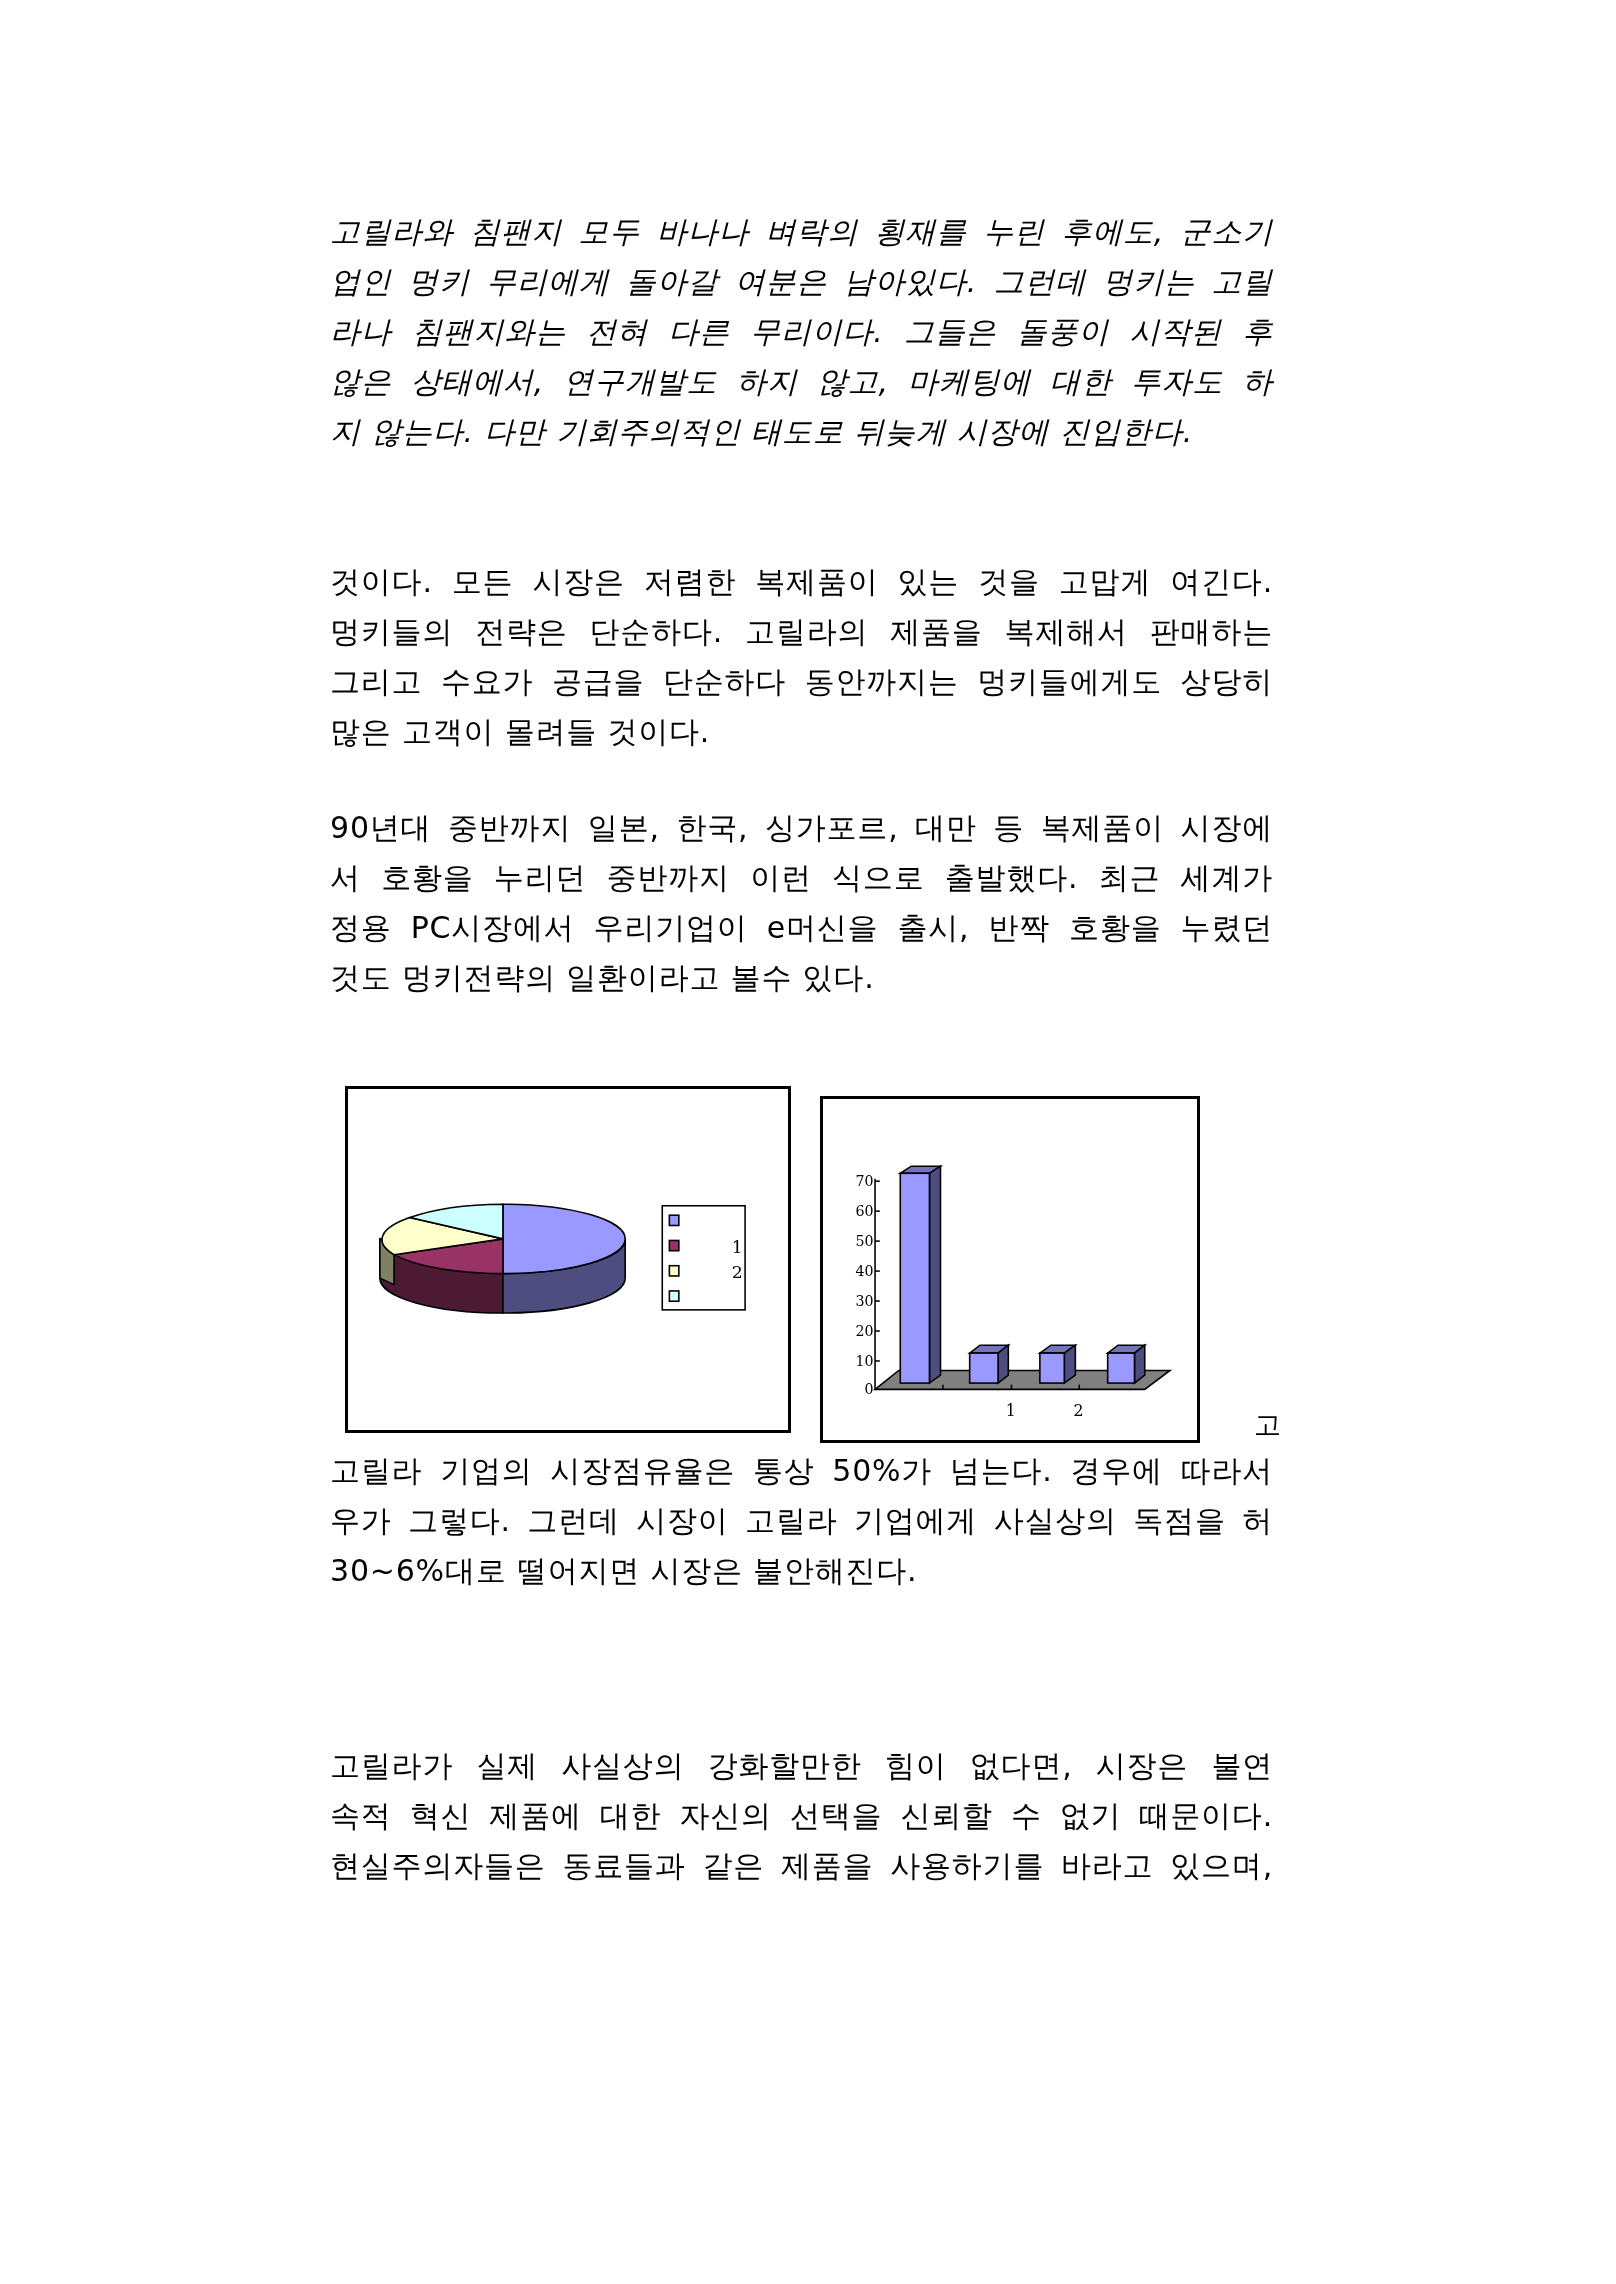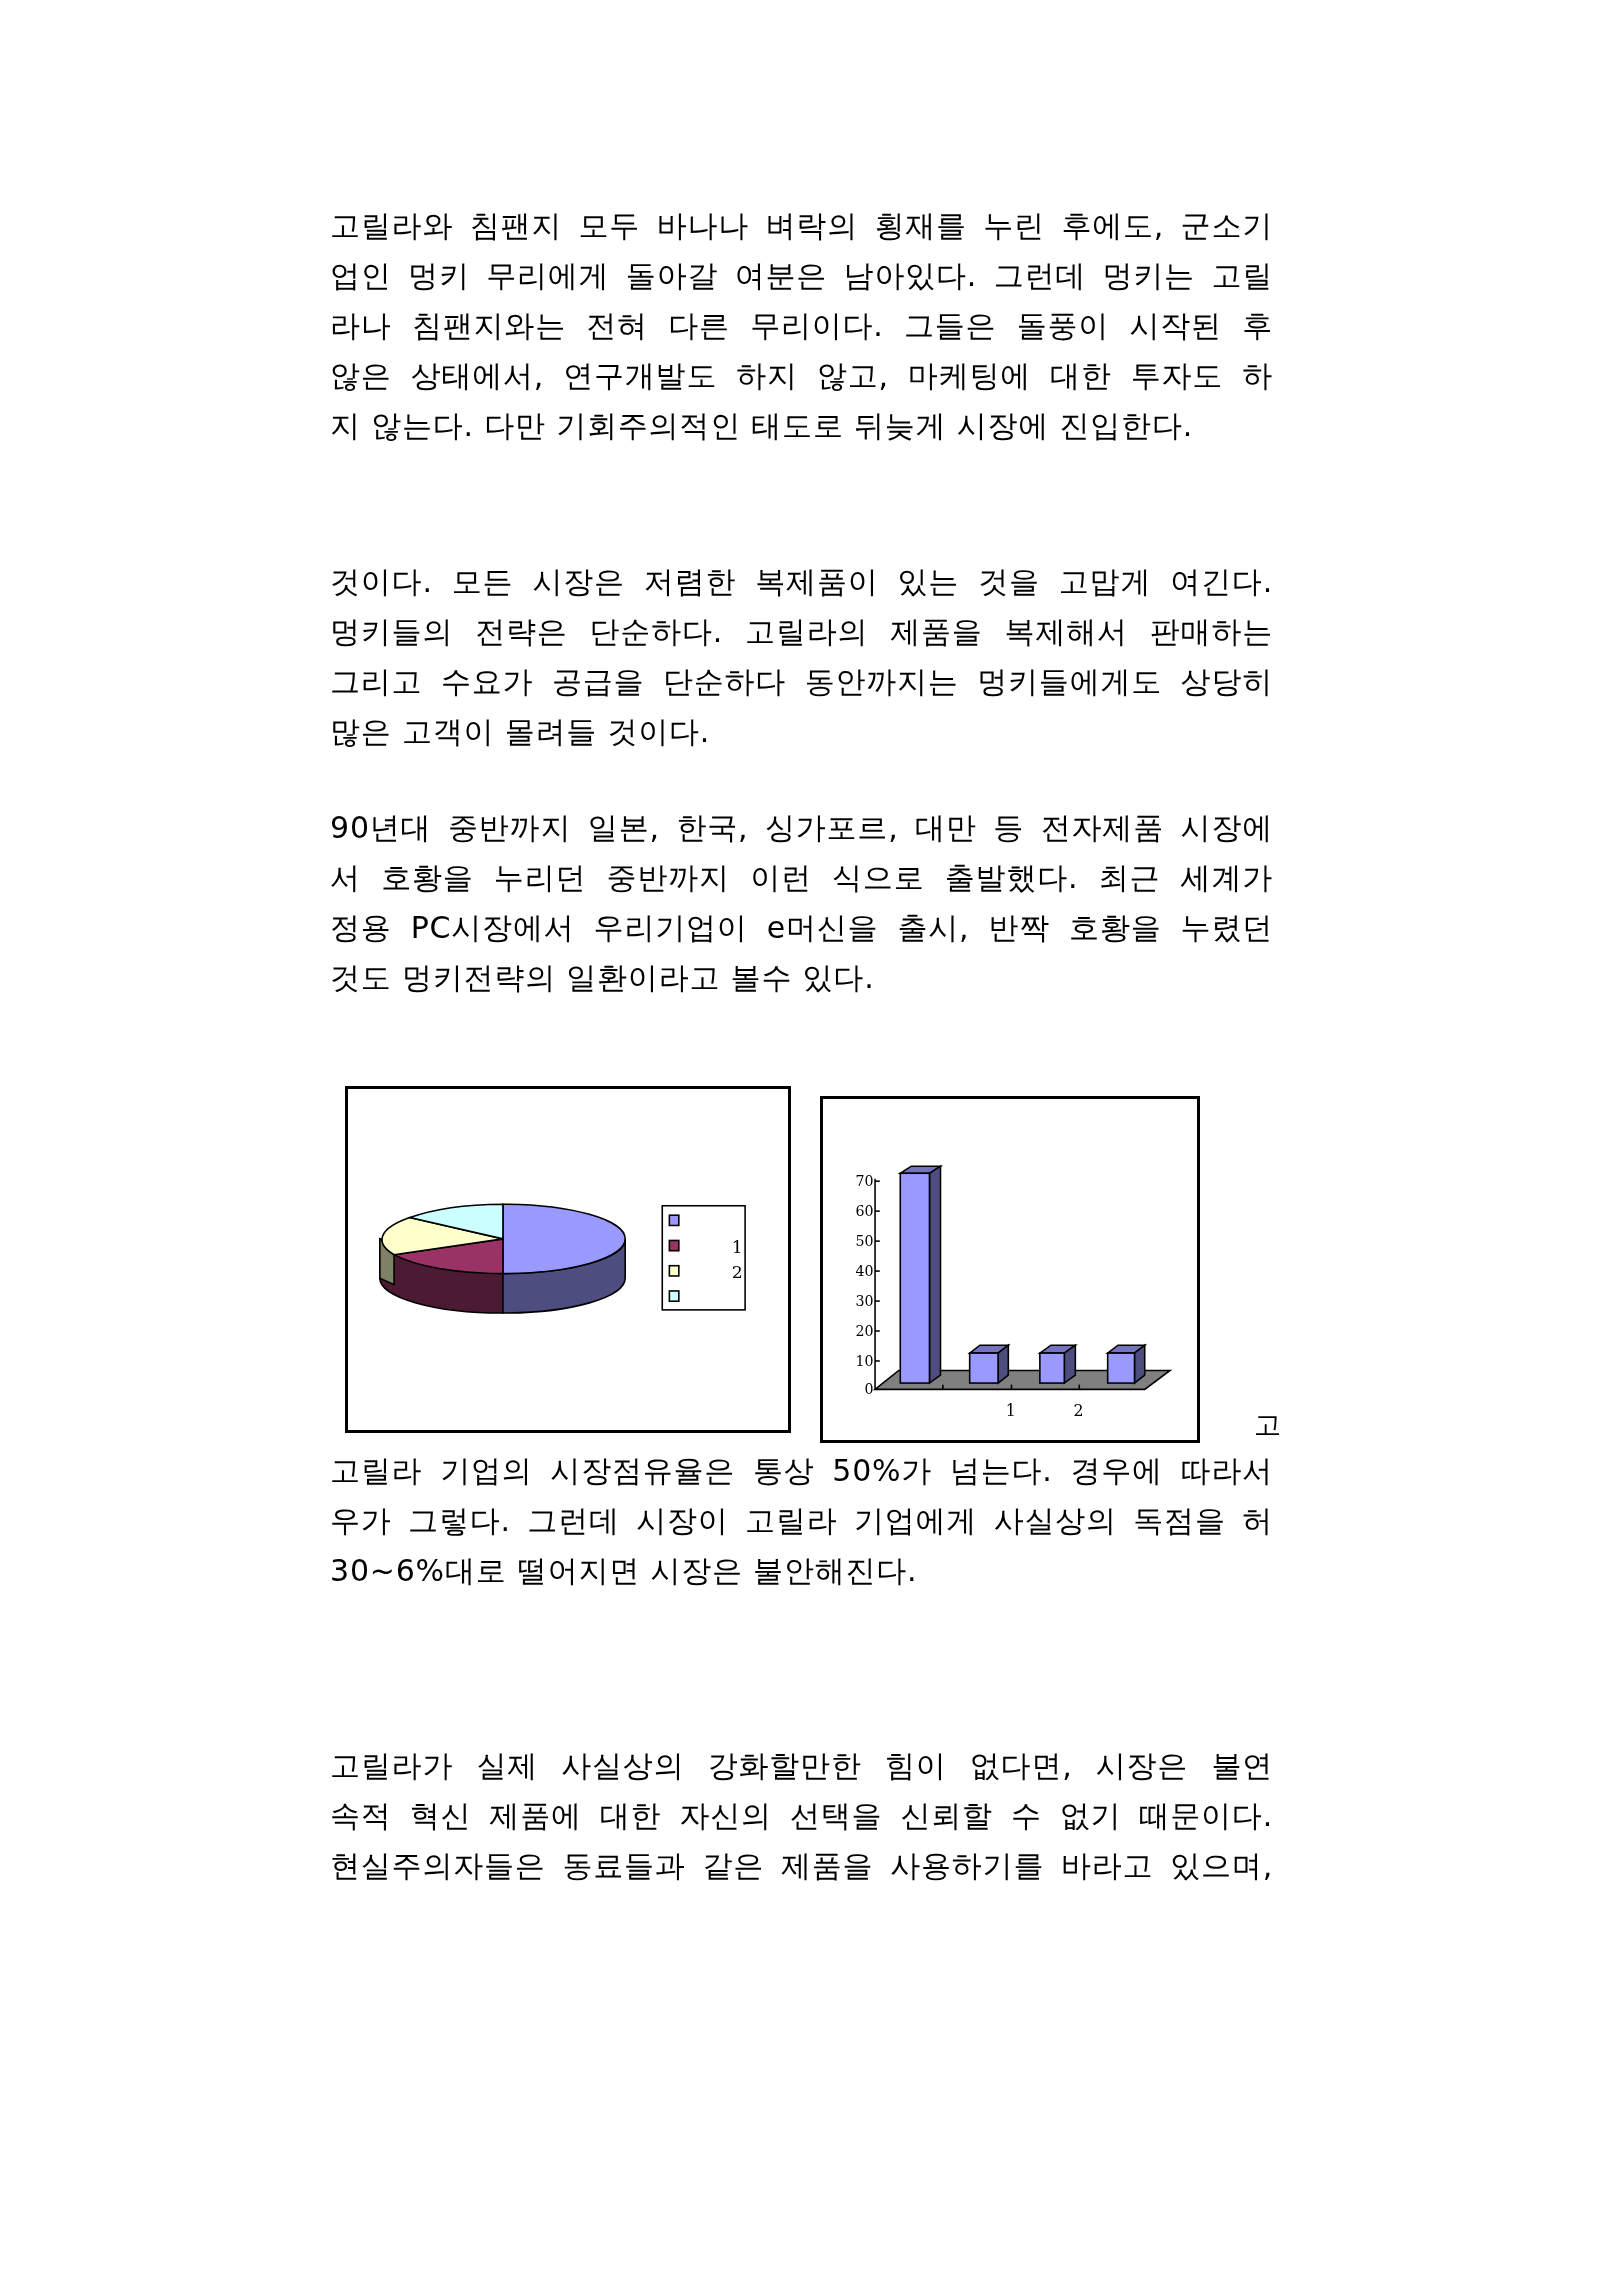--- a/index.html
+++ b/index.html
@@ -9,37 +9,37 @@
           line-height: 50px; text-align: justify; text-align-last: left; letter-spacing: 0.8px; }
   .line { display: block; white-space: nowrap; text-align: justify; text-align-last: justify; }
   .line.last { text-align-last: left; }
   .chart-box { position: absolute; border: 3.2px solid #000; background: #fff; box-sizing: border-box; }
   .side-char { position: absolute; font-size: 27px; }
   svg text { font-family: "DejaVu Serif", serif; }
 </style>
 </head>
 <body>
 
-<div class="para" style="top:201px;">
+<div class="para" style="top:207px;font-style:italic;">
   <span class="line">고릴라와 침팬지 모두 바나나 벼락의 횡재를 누린 후에도, 군소기</span>
   <span class="line">업인 멍키 무리에게 돌아갈 여분은 남아있다. 그런데 멍키는 고릴</span>
   <span class="line">라나 침팬지와는 전혀 다른 무리이다. 그들은 돌풍이 시작된 후</span>
   <span class="line">않은 상태에서, 연구개발도 하지 않고, 마케팅에 대한 투자도 하</span>
   <span class="line last">지 않는다. 다만 기회주의적인 태도로 뒤늦게 시장에 진입한다.</span>
 </div>
 
 <div class="para" style="top:557px;">
   <span class="line">것이다. 모든 시장은 저렴한 복제품이 있는 것을 고맙게 여긴다.</span>
   <span class="line">멍키들의 전략은 단순하다. 고릴라의 제품을 복제해서 판매하는</span>
   <span class="line">그리고 수요가 공급을 단순하다 동안까지는 멍키들에게도 상당히</span>
   <span class="line last">많은 고객이 몰려들 것이다.</span>
 </div>
 
 <div class="para" style="top:803px;">
-  <span class="line">90년대 중반까지 일본, 한국, 싱가포르, 대만 등 전자제품 시장에</span>
+  <span class="line">90년대 중반까지 일본, 한국, 싱가포르, 대만 등 복제품이 시장에</span>
   <span class="line">서 호황을 누리던 중반까지 이런 식으로 출발했다. 최근 세계가</span>
   <span class="line">정용 PC시장에서 우리기업이 e머신을 출시, 반짝 호황을 누렸던</span>
   <span class="line last">것도 멍키전략의 일환이라고 볼수 있다.</span>
 </div>
 
 <div class="chart-box" style="left:345px; top:1086px; width:446px; height:347px;">
   <svg width="440" height="340" viewBox="0 0 557 431">
 
     <path d="M 40,190 L 40,240 A 155,44 0 0 0 196,284 L 196,234 Z" fill="#4d1a33" stroke="#000" stroke-width="2"></path>
     <path d="M 196,234 L 196,284 A 155,44 0 0 0 351,240 L 351,190 A 155,44 0 0 1 196,234 Z" fill="#4d4d80" stroke="#000" stroke-width="2"></path>

